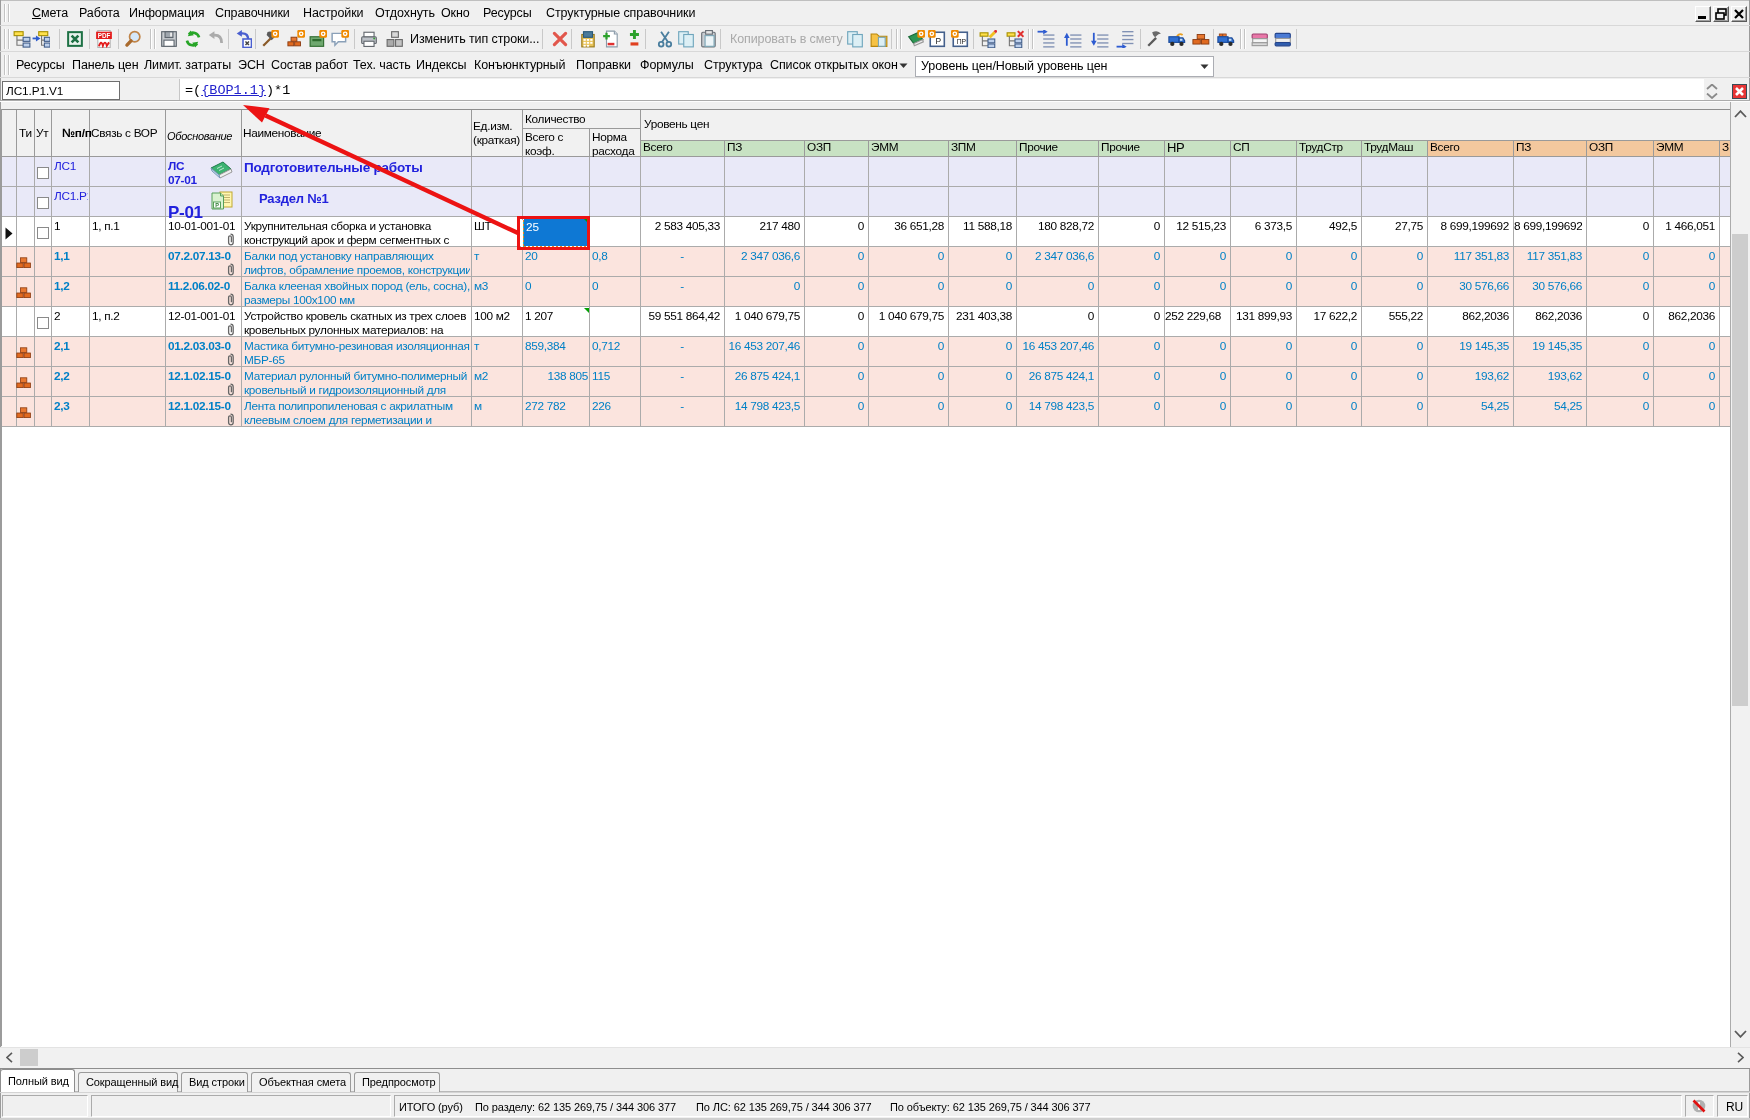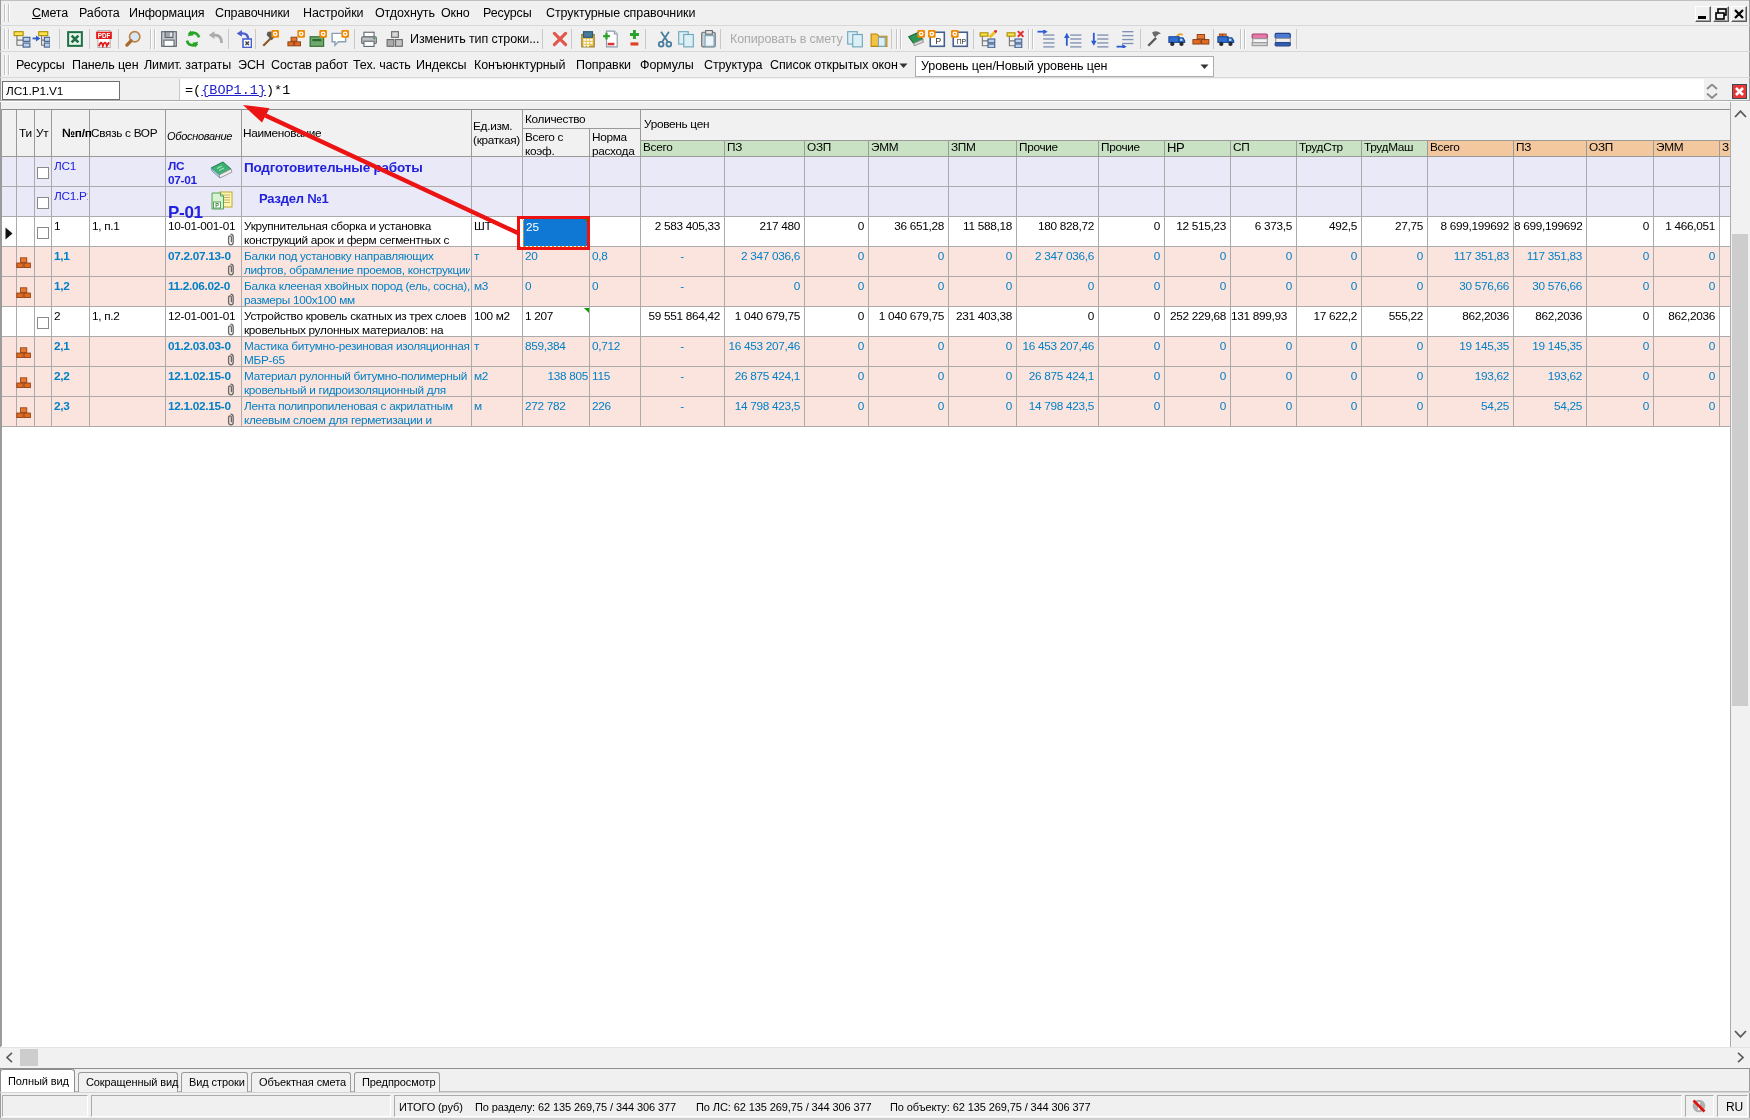--- a/index.html
+++ b/index.html
@@ -724,22 +724,22 @@
       <path d="M5 0 L5 5 L0 0 Z" fill="#00A000"></path>
     </svg>
   </div>
 <div style="left:641px;top:310px;width:79px;height:26px;font-size:11.8px;line-height:13.8px;color:#000;overflow:hidden;white-space:pre;letter-spacing:-0.3px;text-align:right;">59 551 864,42</div>
 <div style="left:725px;top:310px;width:75px;height:26px;font-size:11.8px;line-height:13.8px;color:#000;overflow:hidden;white-space:pre;letter-spacing:-0.3px;text-align:right;">1 040 679,75</div>
 <div style="left:805px;top:310px;width:59px;height:26px;font-size:11.8px;line-height:13.8px;color:#000;overflow:hidden;white-space:pre;letter-spacing:-0.3px;text-align:right;">0</div>
 <div style="left:869px;top:310px;width:75px;height:26px;font-size:11.8px;line-height:13.8px;color:#000;overflow:hidden;white-space:pre;letter-spacing:-0.3px;text-align:right;">1 040 679,75</div>
 <div style="left:949px;top:310px;width:63px;height:26px;font-size:11.8px;line-height:13.8px;color:#000;overflow:hidden;white-space:pre;letter-spacing:-0.3px;text-align:right;">231 403,38</div>
 <div style="left:1017px;top:310px;width:77px;height:26px;font-size:11.8px;line-height:13.8px;color:#000;overflow:hidden;white-space:pre;letter-spacing:-0.3px;text-align:right;">0</div>
 <div style="left:1099px;top:310px;width:61px;height:26px;font-size:11.8px;line-height:13.8px;color:#000;overflow:hidden;white-space:pre;letter-spacing:-0.3px;text-align:right;">0</div>
-<div style="left:1165px;top:310px;width:61px;height:26px;font-size:11.8px;line-height:13.8px;color:#000;overflow:hidden;white-space:pre;letter-spacing:-0.3px;text-align:right;">252 229,68</div>
-<div style="left:1231px;top:310px;width:61px;height:26px;font-size:11.8px;line-height:13.8px;color:#000;overflow:hidden;white-space:pre;letter-spacing:-0.3px;">131 899,93</div>
+<div style="left:1165px;top:310px;width:61px;height:26px;font-size:11.8px;line-height:13.8px;color:#000;overflow:hidden;white-space:pre;letter-spacing:-0.3px;text-align:left;">252 229,68</div>
+<div style="left:1231px;top:310px;width:61px;height:26px;font-size:11.8px;line-height:13.8px;color:#000;overflow:hidden;white-space:pre;letter-spacing:-0.3px;text-align:right;">131 899,93</div>
 <div style="left:1297px;top:310px;width:60px;height:26px;font-size:11.8px;line-height:13.8px;color:#000;overflow:hidden;white-space:pre;letter-spacing:-0.3px;text-align:right;">17 622,2</div>
 <div style="left:1362px;top:310px;width:61px;height:26px;font-size:11.8px;line-height:13.8px;color:#000;overflow:hidden;white-space:pre;letter-spacing:-0.3px;text-align:right;">555,22</div>
 <div style="left:1428px;top:310px;width:81px;height:26px;font-size:11.8px;line-height:13.8px;color:#000;overflow:hidden;white-space:pre;letter-spacing:-0.3px;text-align:right;">862,2036</div>
 <div style="left:1514px;top:310px;width:68px;height:26px;font-size:11.8px;line-height:13.8px;color:#000;overflow:hidden;white-space:pre;letter-spacing:-0.3px;text-align:right;">862,2036</div>
 <div style="left:1587px;top:310px;width:62px;height:26px;font-size:11.8px;line-height:13.8px;color:#000;overflow:hidden;white-space:pre;letter-spacing:-0.3px;text-align:right;">0</div>
 <div style="left:1654px;top:310px;width:61px;height:26px;font-size:11.8px;line-height:13.8px;color:#000;overflow:hidden;white-space:pre;letter-spacing:-0.3px;text-align:right;">862,2036</div>
 <div style="left:16px;top:346px;width:16px;height:13px;">
     <svg width="16" height="13" viewBox="0 0 16 13">
       <g stroke="#8A3A10" stroke-width="0.8">
         <rect x="0.8" y="7" width="6.4" height="4.6" fill="#E06A20"></rect>

